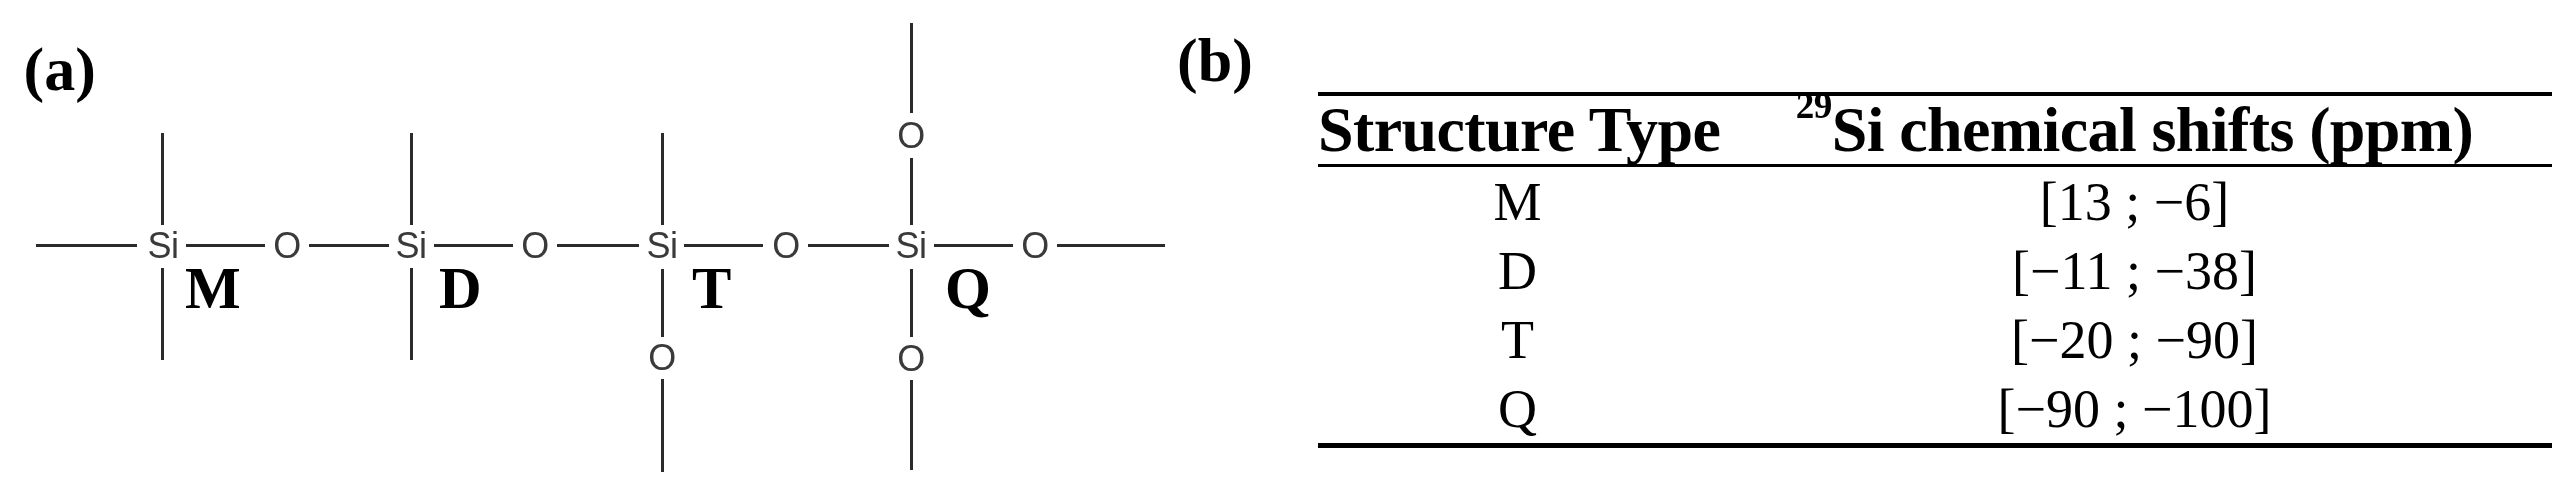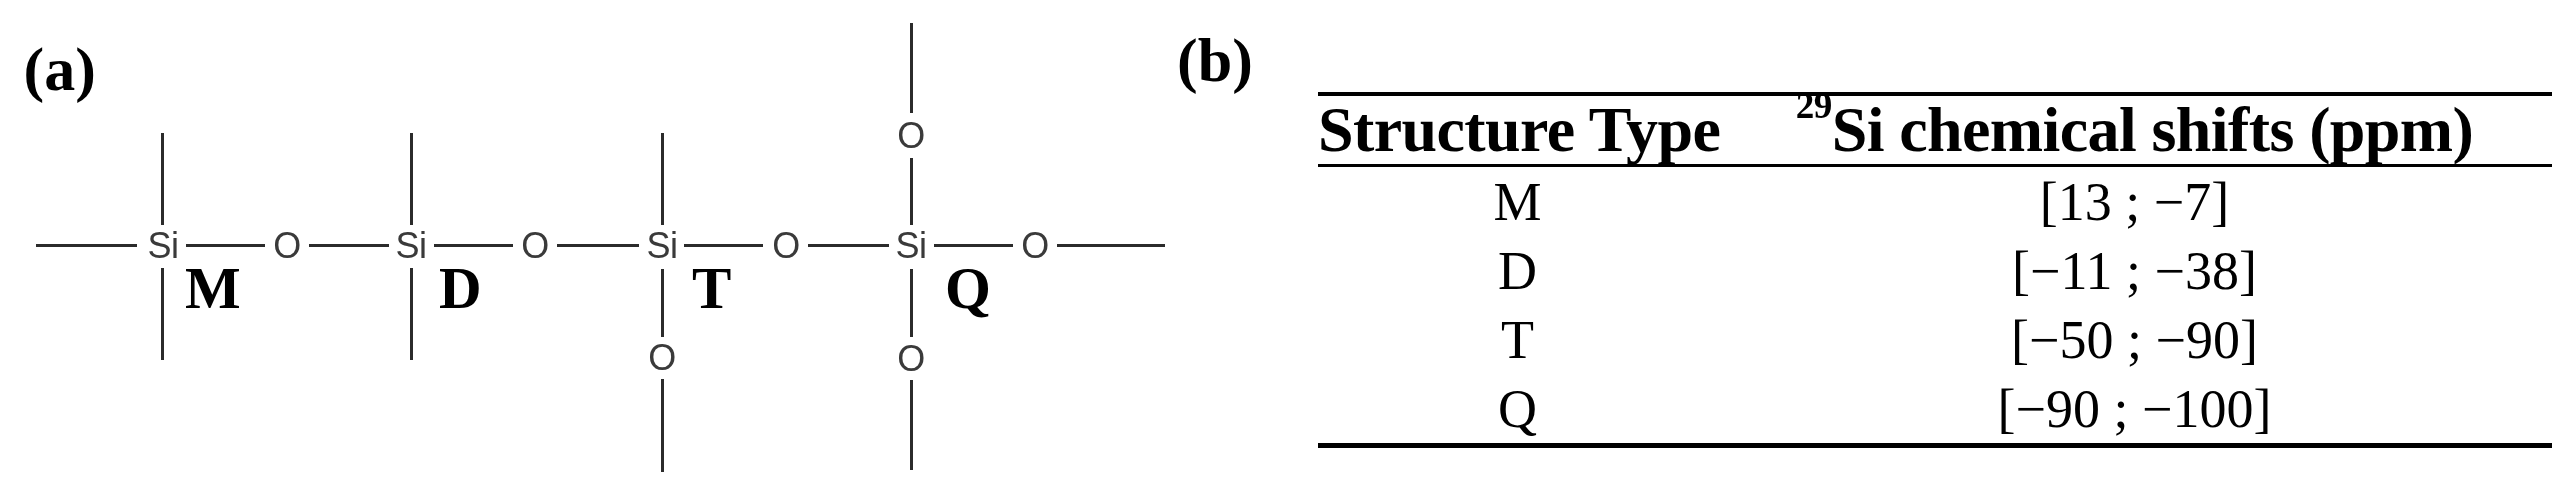--- a/index.html
+++ b/index.html
@@ -85,29 +85,29 @@
   <table id="shift-table">
     <thead>
       <tr>
         <th class="col-type">Structure Type</th>
         <th><sup>29</sup><span>Si chemical shifts (ppm)</span></th>
       </tr>
     </thead>
     <tbody>
       <tr>
         <td class="col-type">M</td>
-        <td>[13 ; −7]</td>
+        <td>[13 ; −6]</td>
       </tr>
       <tr>
         <td class="col-type">D</td>
         <td>[−11 ; −38]</td>
       </tr>
       <tr>
         <td class="col-type">T</td>
-        <td>[−50 ; −90]</td>
+        <td>[−20 ; −90]</td>
       </tr>
       <tr>
         <td class="col-type">Q</td>
         <td>[−90 ; −100]</td>
       </tr>
     </tbody>
   </table>
 
 </div>
 

